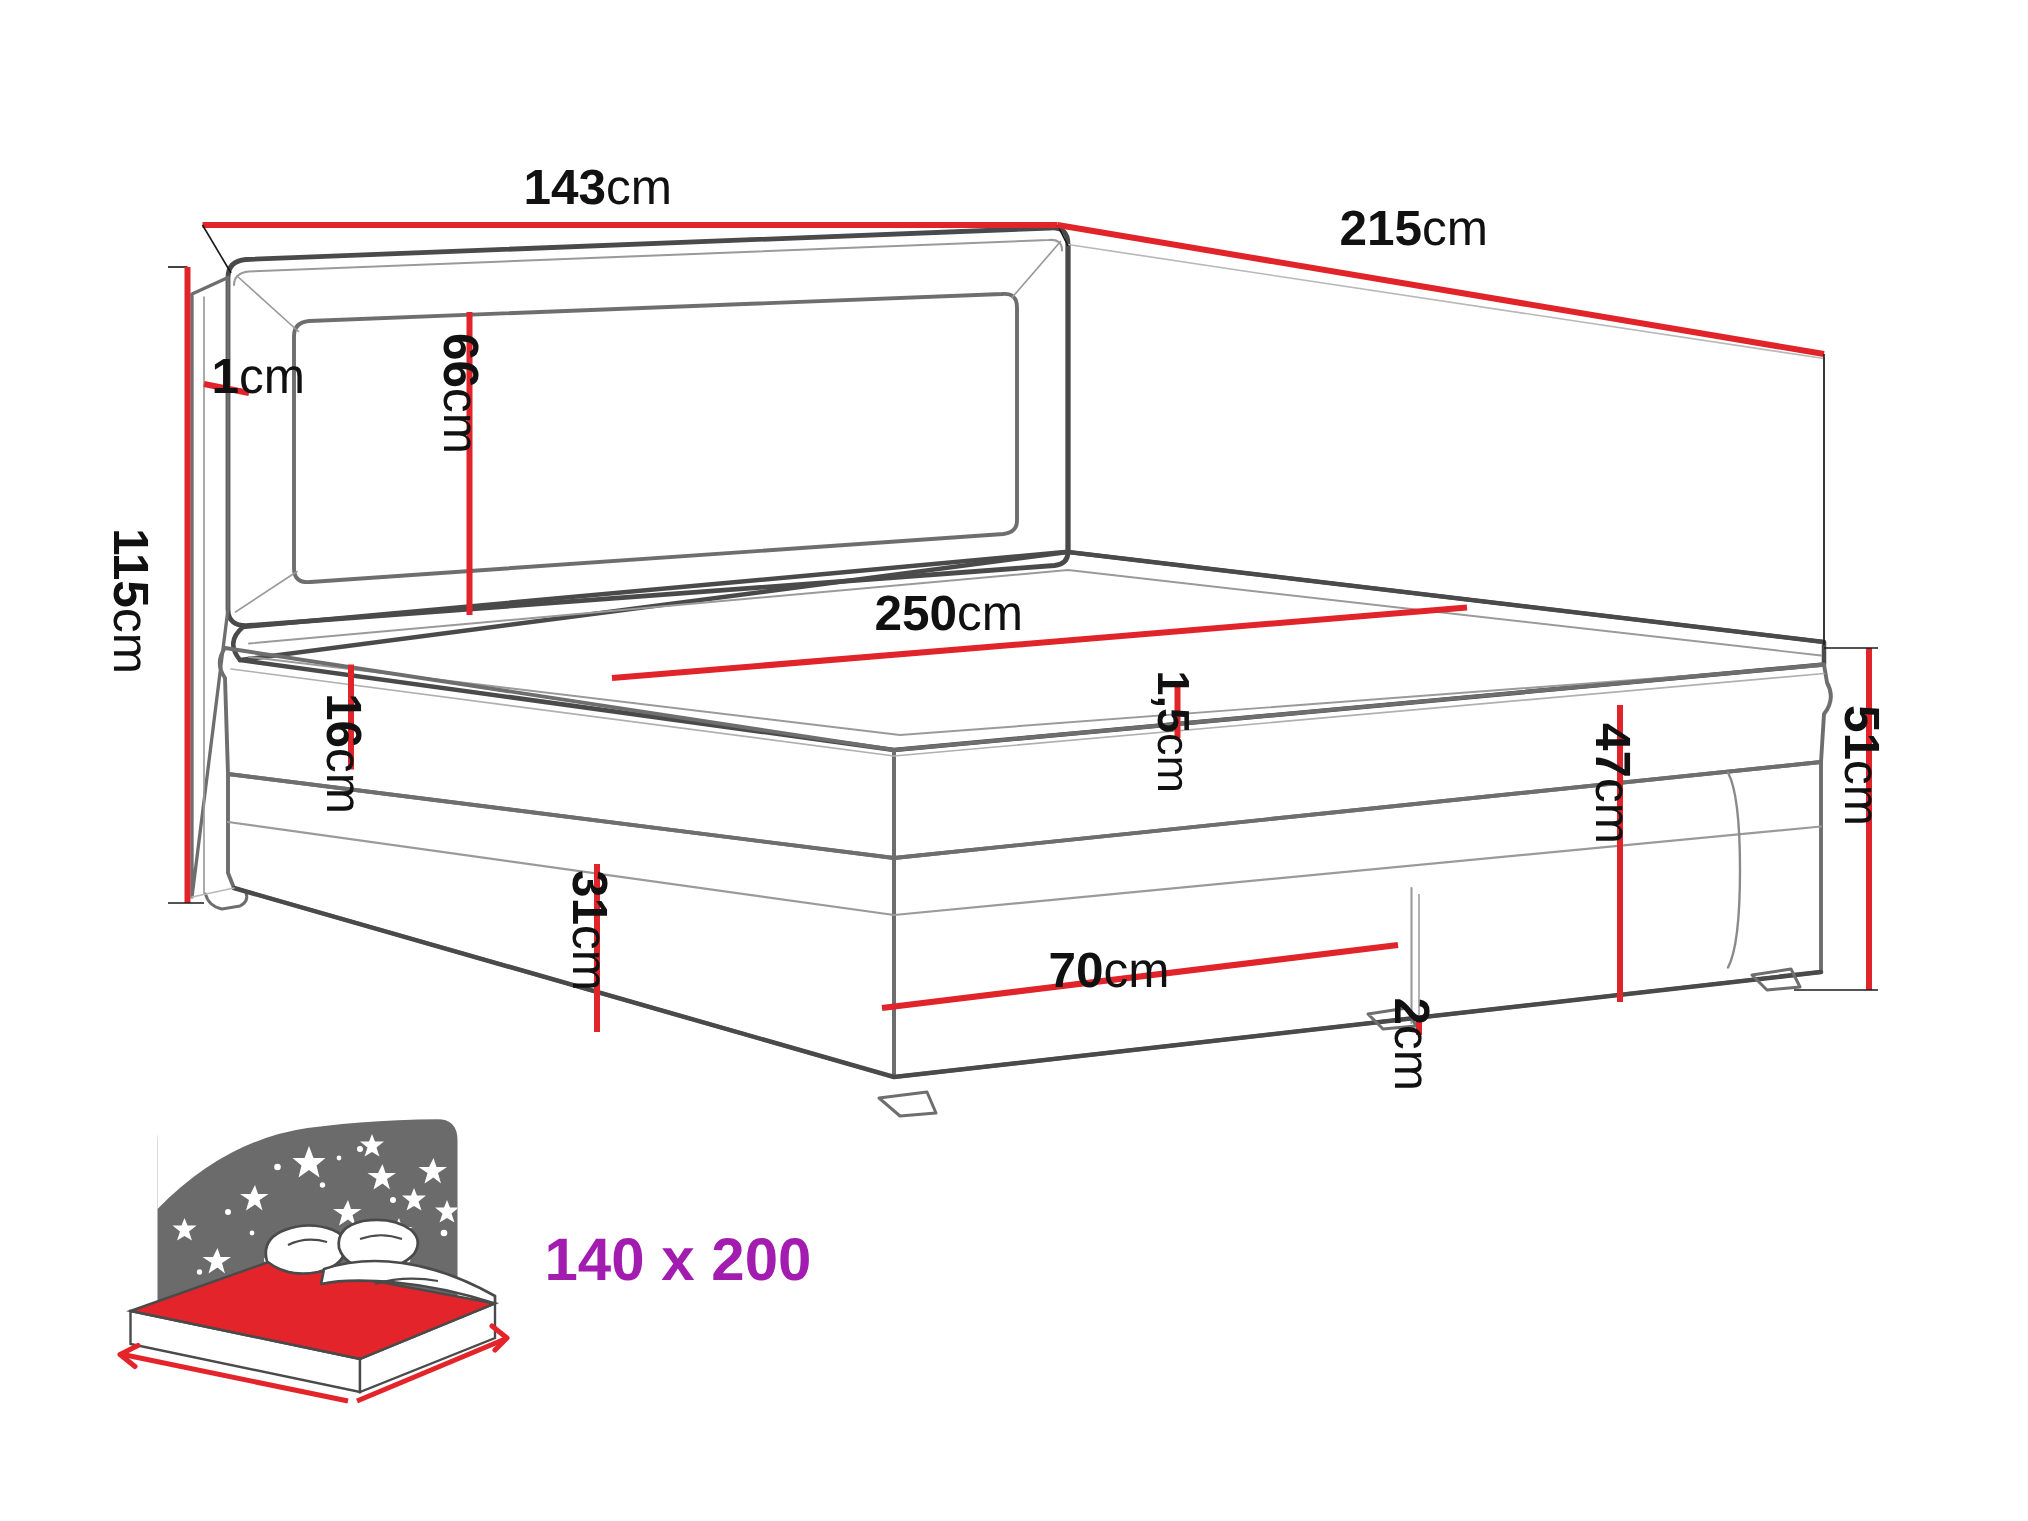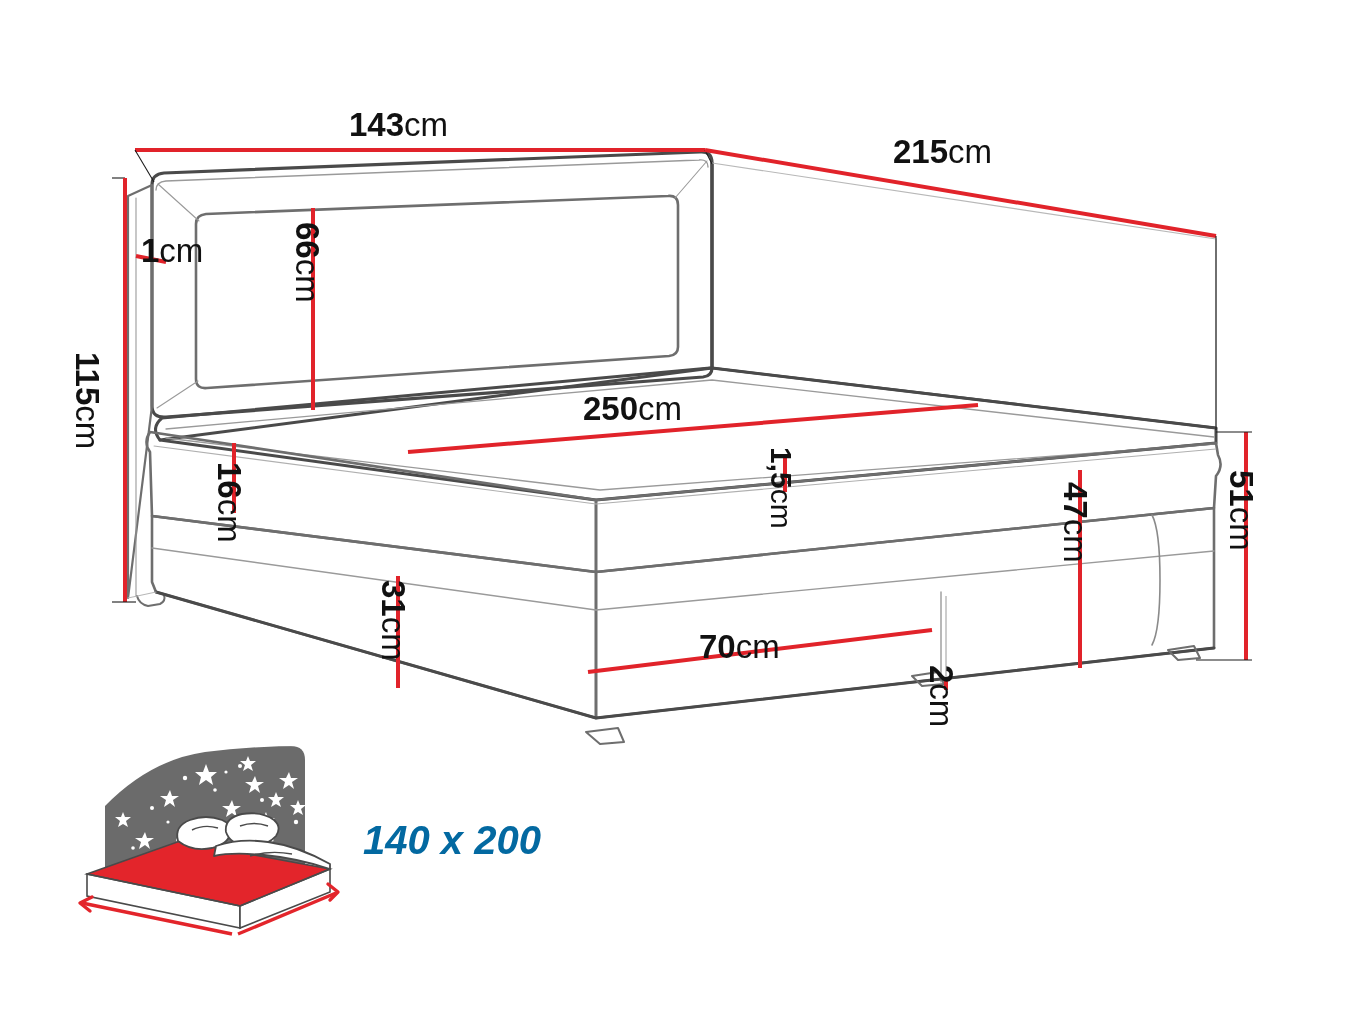--- a/index.html
+++ b/index.html
@@ -39,26 +39,25 @@
   }
   .dim-label .unit {
     font-weight: normal;
   }
   .rot90 {
     transform: rotate(90deg);
     transform-origin: left top;
   }
   .mattress-caption {
     position: absolute;
-    color: #0369a1;
+    color: #a21caf;
     font-weight: bold;
     font-family: "Liberation Sans", sans-serif;
     white-space: nowrap;
     line-height: 1;
-    font-style: italic;
   }
 </style>
 </head>
 <body>
 
 <div id="stage">
 
   <svg class="layer" viewBox="0 0 1352 1014">
     <g fill="none" stroke-linecap="round" stroke-linejoin="round">
 

